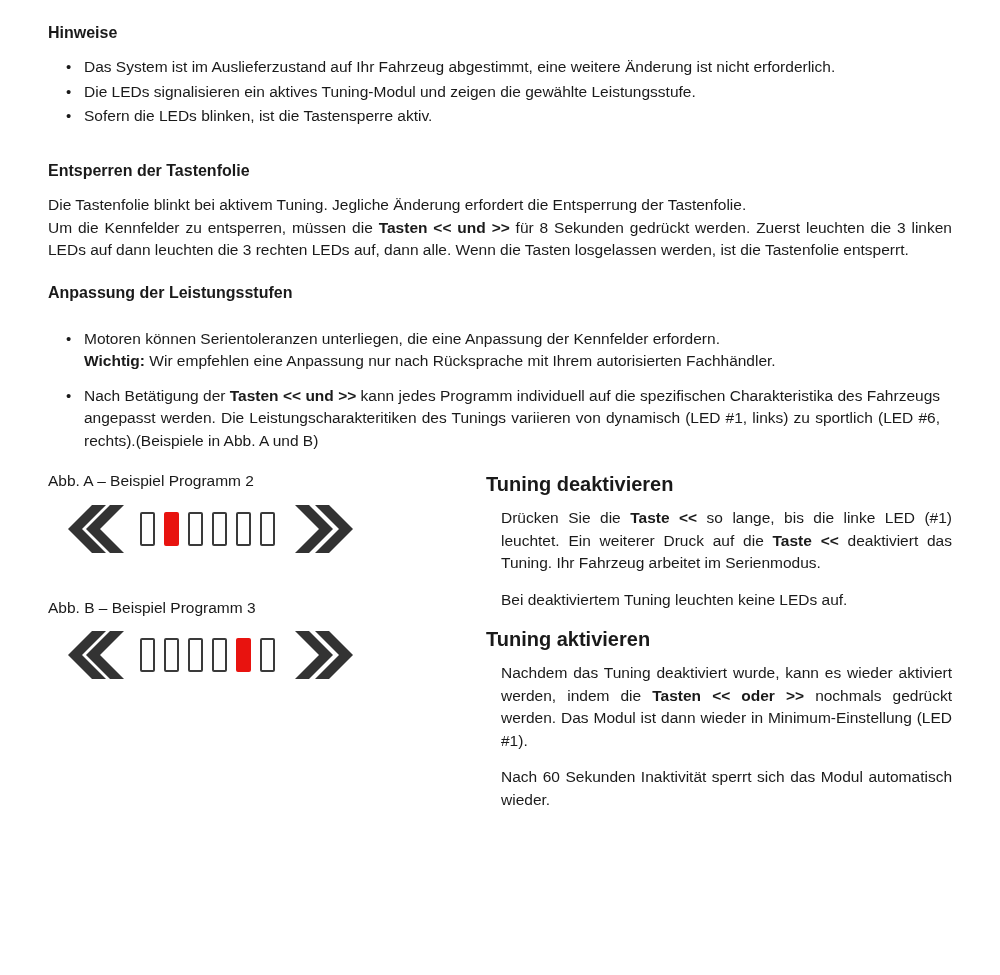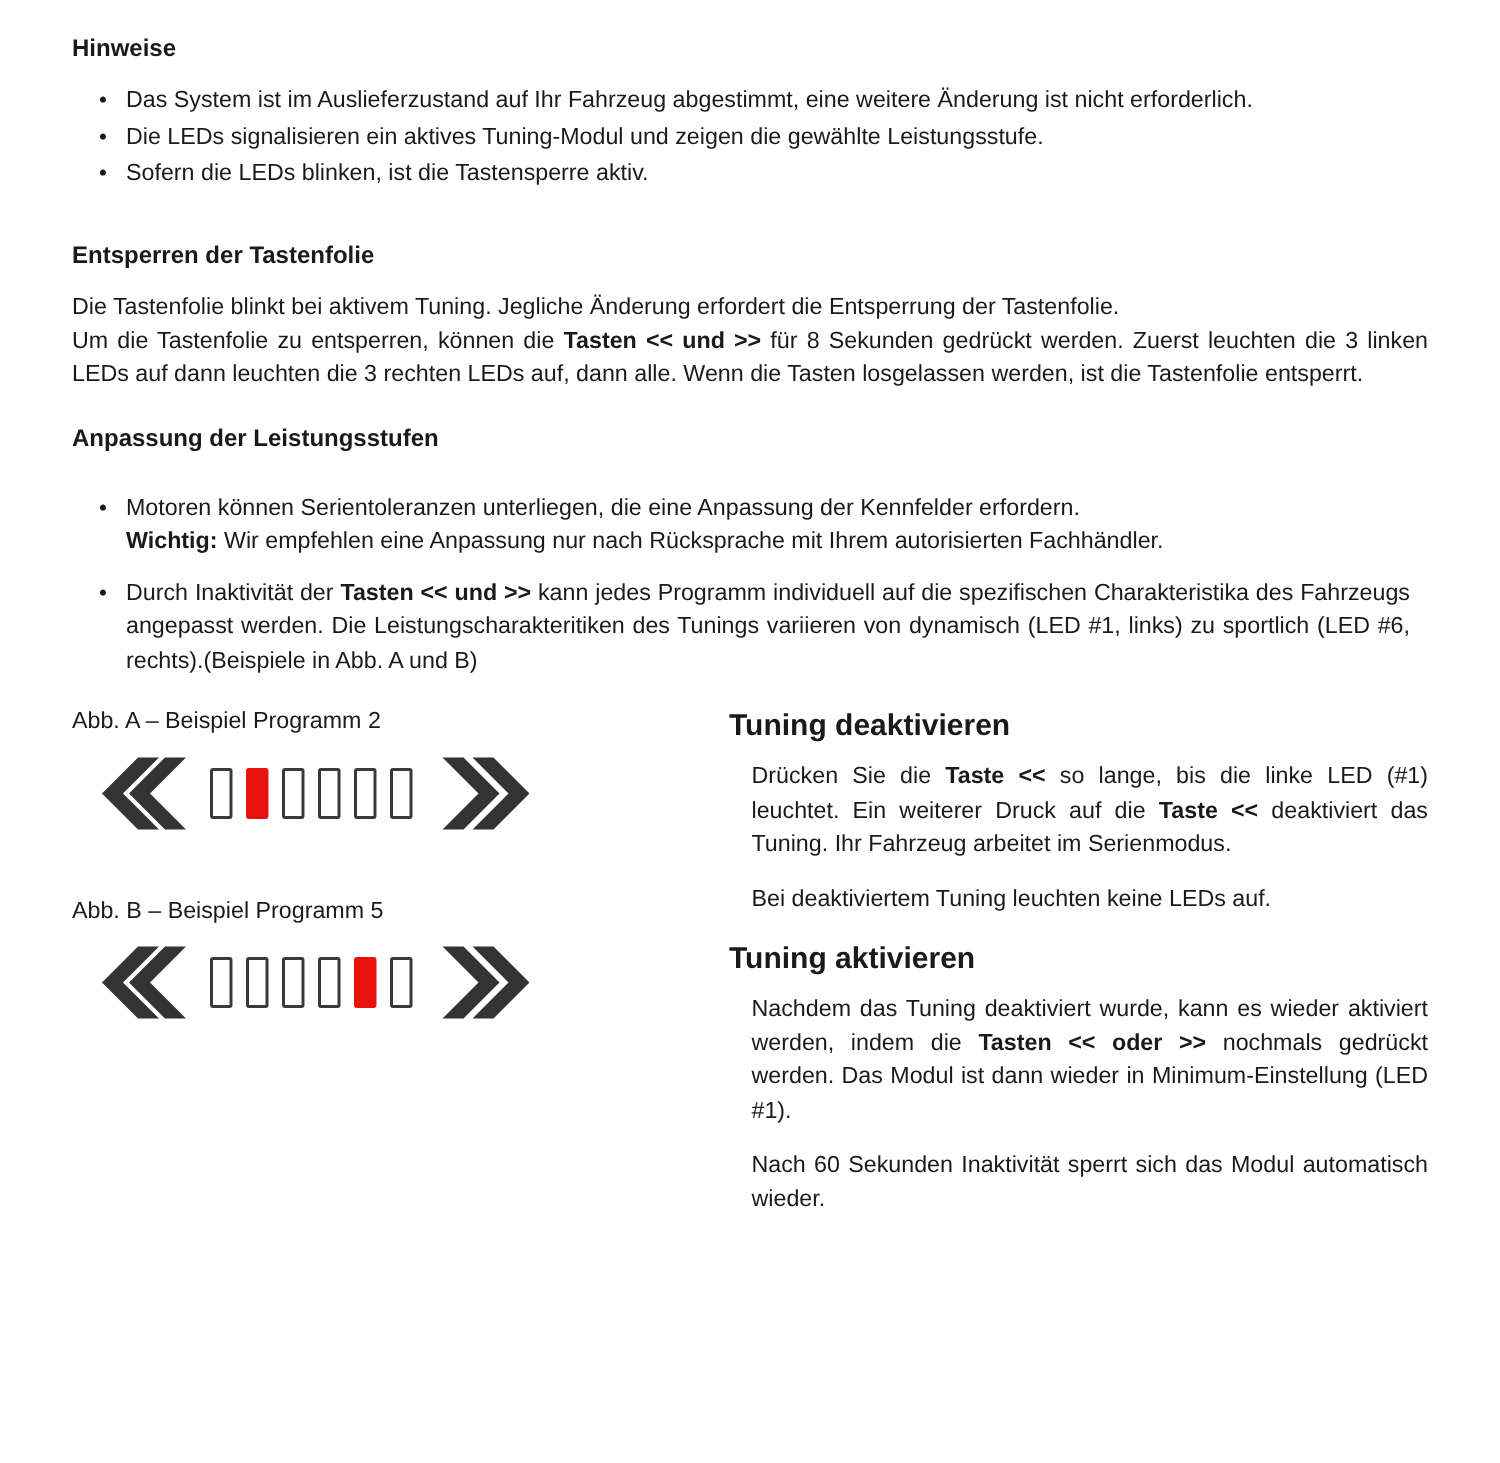--- a/index.html
+++ b/index.html
@@ -134,29 +134,29 @@
     <li>Das System ist im Auslieferzustand auf Ihr Fahrzeug abgestimmt, eine weitere Änderung ist nicht erforderlich.</li>
     <li>Die LEDs signalisieren ein aktives Tuning-Modul und zeigen die gewählte Leistungsstufe.</li>
     <li>Sofern die LEDs blinken, ist die Tastensperre aktiv.</li>
   </ul>
 
   <div class="spacer-lg"></div>
 
   <h2 class="section-head">Entsperren der Tastenfolie</h2>
   <div class="spacer-sm"></div>
   <p class="para">Die Tastenfolie blinkt bei aktivem Tuning. Jegliche Änderung erfordert die Entsperrung der Tastenfolie.</p>
-  <p class="para"><span>Um die Tastenfolie zu entsperren, können die </span><b>Tasten &lt;&lt; und &gt;&gt;</b><span> für 8 Sekunden gedrückt werden. Zuerst leuchten die 3 linken LEDs auf dann leuchten die 3 rechten LEDs auf, dann alle. Wenn die Tasten losgelassen werden, ist die Tastenfolie entsperrt.</span></p>
+  <p class="para"><span>Um die Kennfelder zu entsperren, müssen die </span><b>Tasten &lt;&lt; und &gt;&gt;</b><span> für 8 Sekunden gedrückt werden. Zuerst leuchten die 3 linken LEDs auf dann leuchten die 3 rechten LEDs auf, dann alle. Wenn die Tasten losgelassen werden, ist die Tastenfolie entsperrt.</span></p>
 
   <div class="spacer-lg"></div>
 
   <h2 class="section-head">Anpassung der Leistungsstufen</h2>
   <div class="spacer-sm"></div>
   <ul class="bullets">
     <li class="spaced"><span>Motoren können Serientoleranzen unterliegen, die eine Anpassung der Kennfelder erfordern.</span><br><b>Wichtig:</b><span> Wir empfehlen eine Anpassung nur nach Rücksprache mit Ihrem autorisierten Fachhändler.</span></li>
-    <li><span>Durch Inaktivität der </span><b>Tasten &lt;&lt; und &gt;&gt;</b><span> kann jedes Programm individuell auf die spezifischen Charakteristika des Fahrzeugs angepasst werden. Die Leistungscharakteritiken des Tunings variieren von dynamisch (LED #1, links) zu sportlich (LED #6, rechts).(Beispiele in Abb. A und B)</span></li>
+    <li><span>Nach Betätigung der </span><b>Tasten &lt;&lt; und &gt;&gt;</b><span> kann jedes Programm individuell auf die spezifischen Charakteristika des Fahrzeugs angepasst werden. Die Leistungscharakteritiken des Tunings variieren von dynamisch (LED #1, links) zu sportlich (LED #6, rechts).(Beispiele in Abb. A und B)</span></li>
   </ul>
 
   <div class="lower">
 
     <div class="col-left">
 
       <div class="fig-block">
         <p class="fig-caption">Abb. A – Beispiel Programm 2</p>
         <div class="led-panel">
           <span class="chev">
@@ -176,21 +176,21 @@
           <span class="chev">
             <svg width="62" height="52" viewBox="0 0 62 52" aria-hidden="true">
               <polygon points="4,2 18,2 42,26 18,50 4,50 28,26" fill="#333333"></polygon>
               <polygon points="26,2 40,2 64,26 40,50 26,50 50,26" fill="#333333" transform="translate(-2,0)"></polygon>
             </svg>
           </span>
         </div>
       </div>
 
       <div class="fig-block" style="margin-top:42px;">
-        <p class="fig-caption">Abb. B – Beispiel Programm 5</p>
+        <p class="fig-caption">Abb. B – Beispiel Programm 3</p>
         <div class="led-panel">
           <span class="chev">
             <svg width="62" height="52" viewBox="0 0 62 52" aria-hidden="true">
               <polygon points="30,2 44,2 20,26 44,50 30,50 6,26" fill="#333333"></polygon>
               <polygon points="52,2 66,2 42,26 66,50 52,50 28,26" fill="#333333" transform="translate(-4,0)"></polygon>
             </svg>
           </span>
           <span class="leds">
             <span class="led"></span>
             <span class="led"></span>

